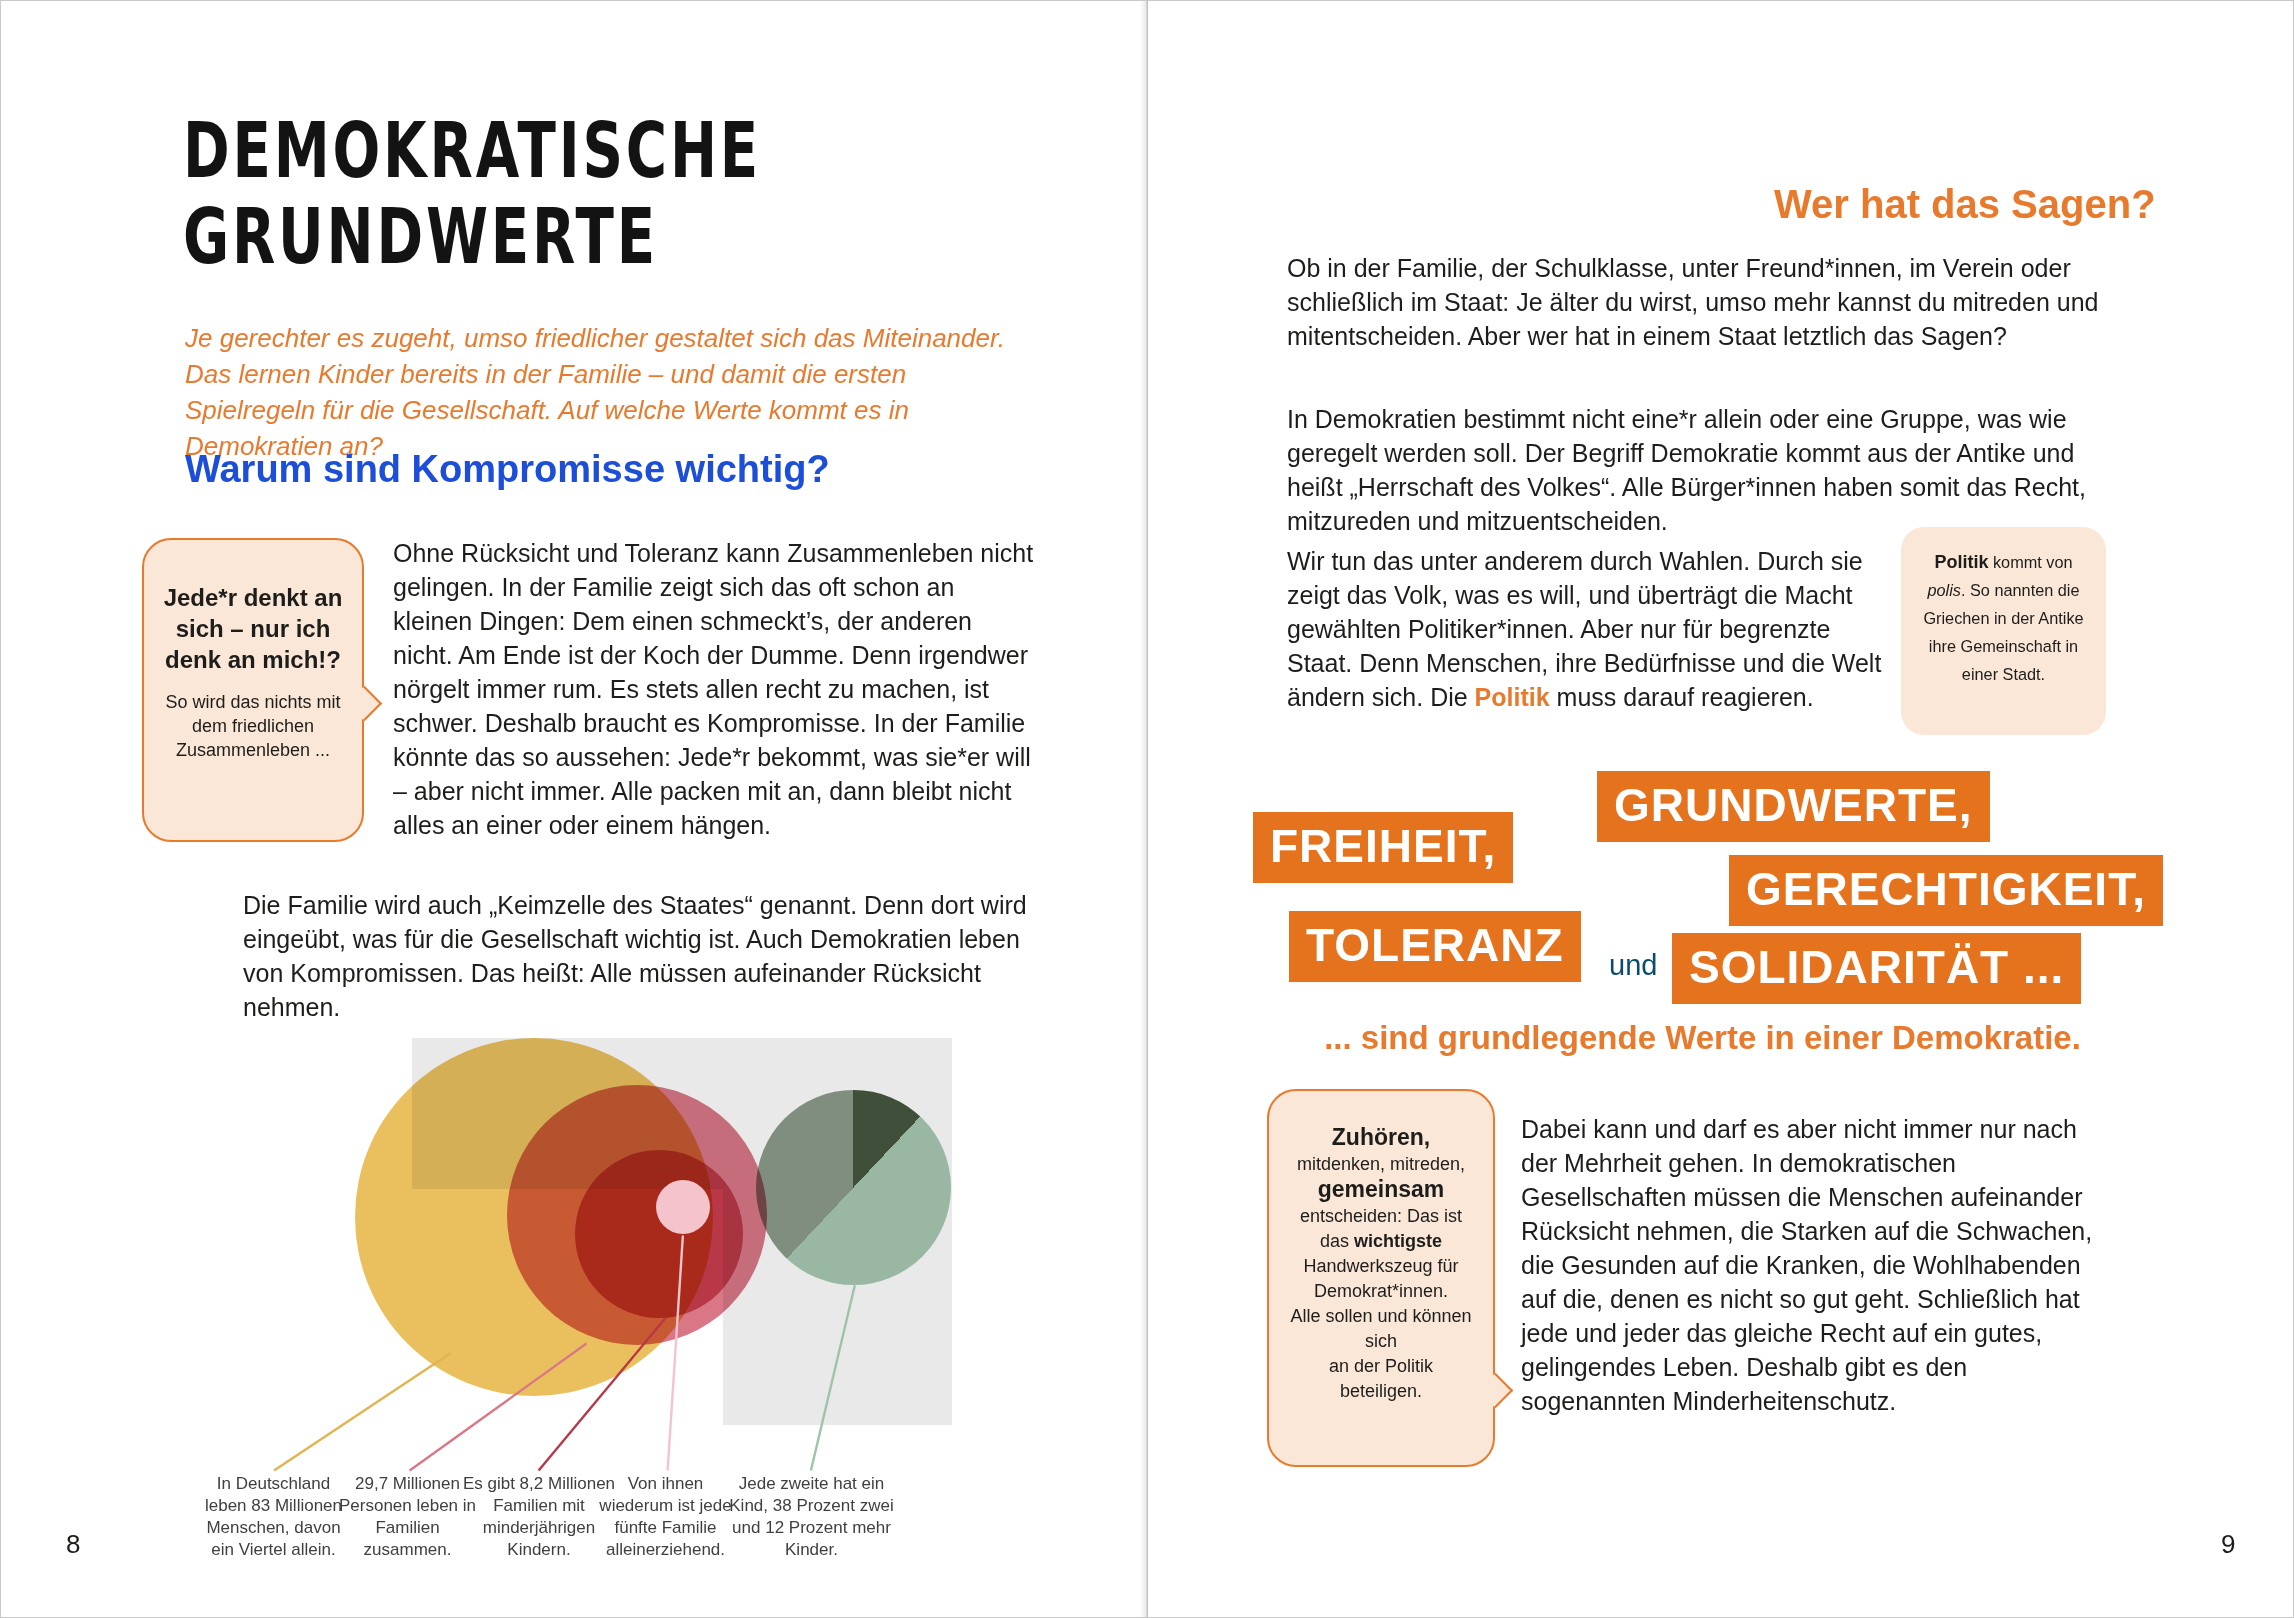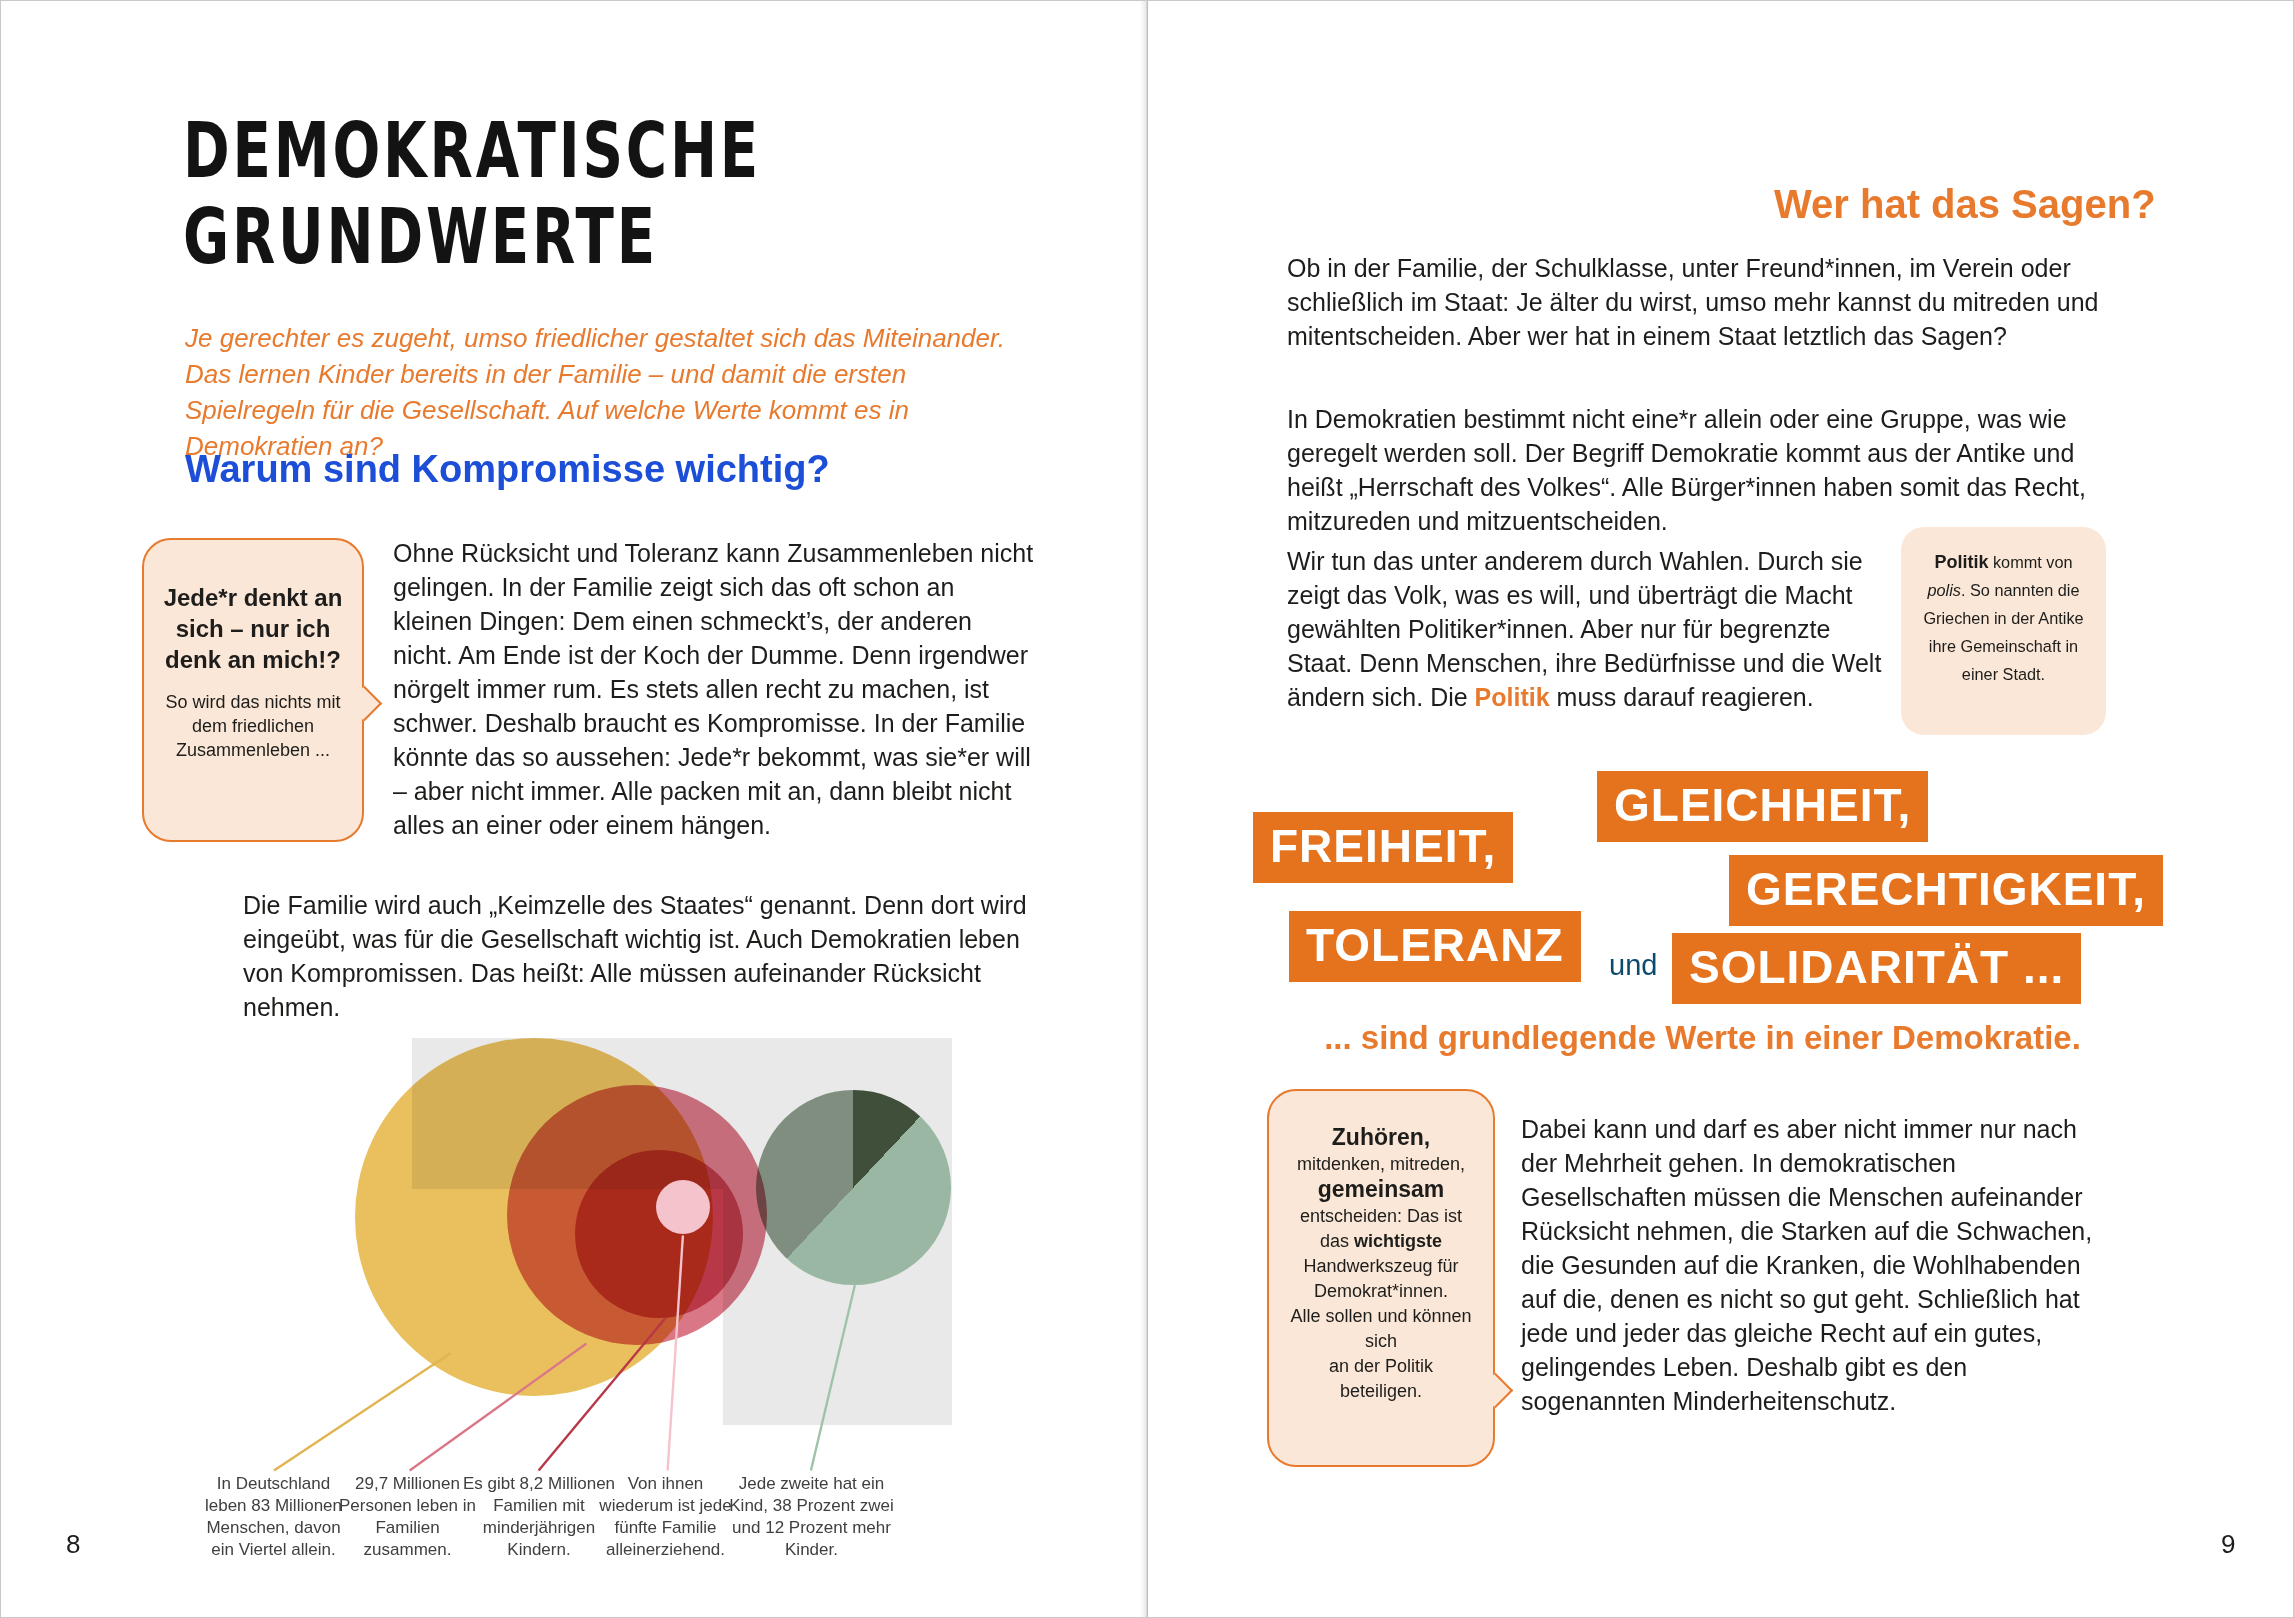--- a/index.html
+++ b/index.html
@@ -115,21 +115,21 @@
 
     <div class="abs body-text" style="left:139px; top:543px; width:612px;">
       <span>Wir tun das unter anderem durch Wahlen. Durch sie zeigt das Volk, was es will, und überträgt die Macht gewählten Politiker*innen. Aber nur für begrenzte Staat. Denn Menschen, ihre Bedürfnisse und die Welt ändern sich. Die </span><span class="hl-orange">Politik</span><span> muss darauf reagieren.</span>
     </div>
 
     <div class="abs infobox" style="left:753px; top:526px; width:205px; min-height:208px;">
       <span class="b">Politik</span><span> kommt von </span><span class="i">polis</span><span>. So nannten die Griechen in der Antike ihre Gemeinschaft in einer Stadt.</span>
     </div>
 
     <div class="abs banner" style="left:105px; top:811px;">FREIHEIT,</div>
-    <div class="abs banner" style="left:449px; top:770px;">GLEICHHEIT,</div>
+    <div class="abs banner" style="left:449px; top:770px;">GRUNDWERTE,</div>
     <div class="abs banner" style="left:581px; top:854px;">GERECHTIGKEIT,</div>
     <div class="abs banner" style="left:141px; top:910px;">TOLERANZ</div>
     <div class="abs conj" style="left:461px; top:948px;">und</div>
     <div class="abs banner" style="left:524px; top:932px;">SOLIDARITÄT ...</div>
 
     <div class="abs values-caption" style="left:172px; top:1021px; width:765px;">... sind grundlegende Werte in einer Demokratie.</div>
 
     <div class="abs bubble" style="left:119px; top:1088px; width:228px; height:378px; padding:34px 17px 9.6px;">
       <div class="bubble-tail" style="right:-15.3px; top:287px;"></div>
       <div class="bubble2-text">

